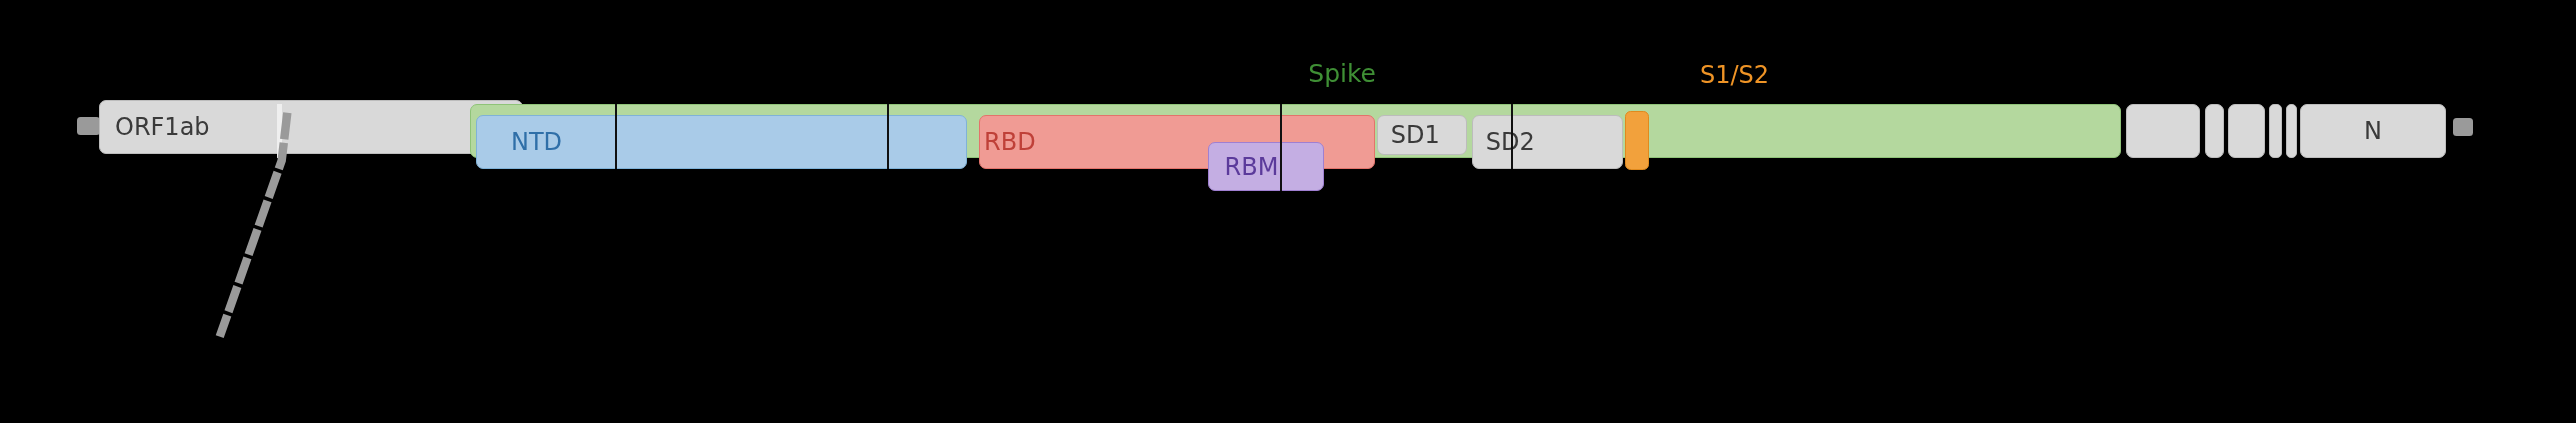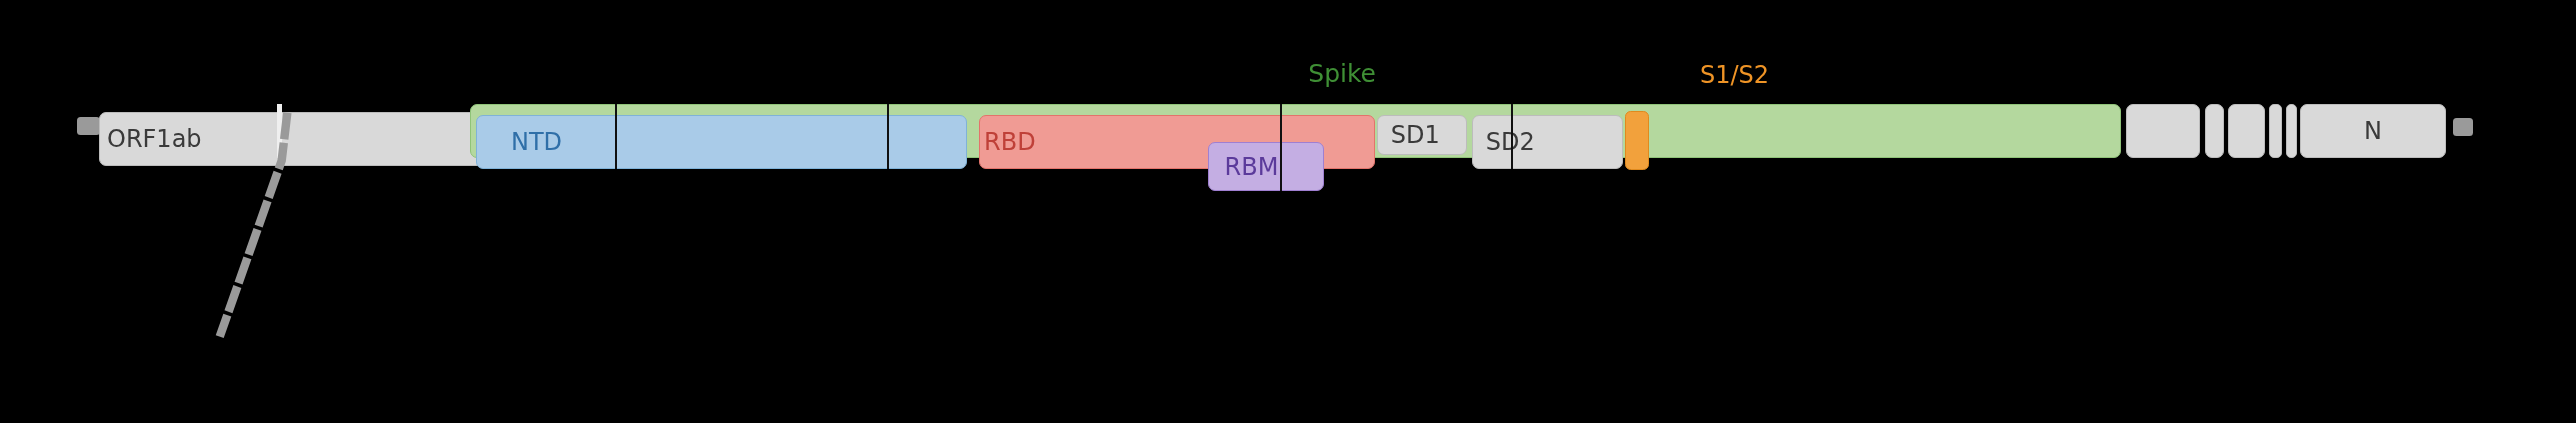--- a/index.html
+++ b/index.html
@@ -18,21 +18,21 @@
   .blue{background:var(--ntd-fill);border-color:var(--ntd-border);color:var(--ntd-text)}
   .red{background:var(--rbd-fill);border-color:var(--rbd-border);color:var(--rbd-text)}
   .purple{background:var(--rbm-fill);border-color:var(--rbm-border);color:var(--rbm-text)}
   .orange{background:var(--s1s2-fill);border-color:var(--s1s2-border)}
   .tick{position:absolute;width:2.1px;background:var(--tick-dark)}
   .title{position:absolute;font-weight:normal;text-align:right;font-size:25px}
 
   #stub-left{position:absolute;left:77px;top:117px;width:22.5px;height:18.3px;background:var(--line-gray);border-radius:3.5px}
   #stub-right{position:absolute;left:2453px;top:118px;width:20.4px;height:17.6px;background:var(--line-gray);border-radius:3.5px}
 
-  #orf1ab{left:99px;top:112px;width:424px;height:54px;padding-left:7px}
+  #orf1ab{left:99px;top:100px;width:424px;height:54px;padding-left:15px}
   #orf1ab-divider{position:absolute;left:277px;top:104px;width:5px;height:54px;background:var(--divider-white)}
 
   #spike-band{left:470px;top:104px;width:1651px;height:54px}
   #ntd{left:476px;top:115px;width:491px;height:54px;padding-left:34px}
   #rbd{left:979px;top:115px;width:396px;height:54px;padding-left:4px}
   #rbm{left:1208px;top:142px;width:116px;height:49px;padding-left:15.5px}
   #sd1{left:1377px;top:115px;width:90px;height:40px;padding-left:12.7px}
   #sd2{left:1472px;top:115px;width:151px;height:54px;padding-left:12.7px}
   #s1s2-marker{left:1625px;top:111px;width:24px;height:59px;border-radius:5.6px}
 

